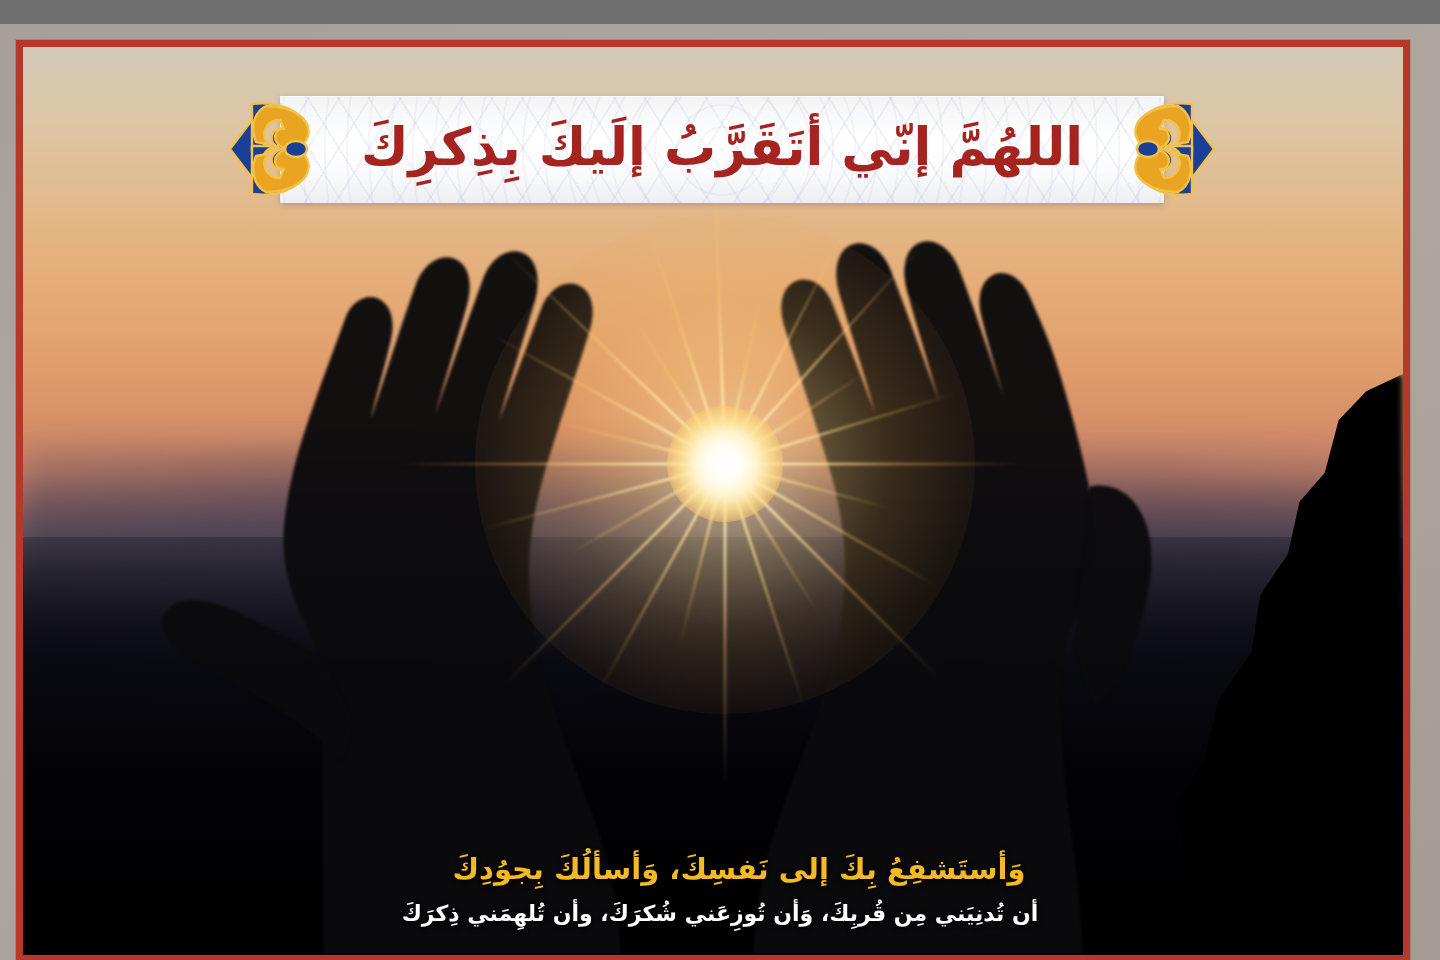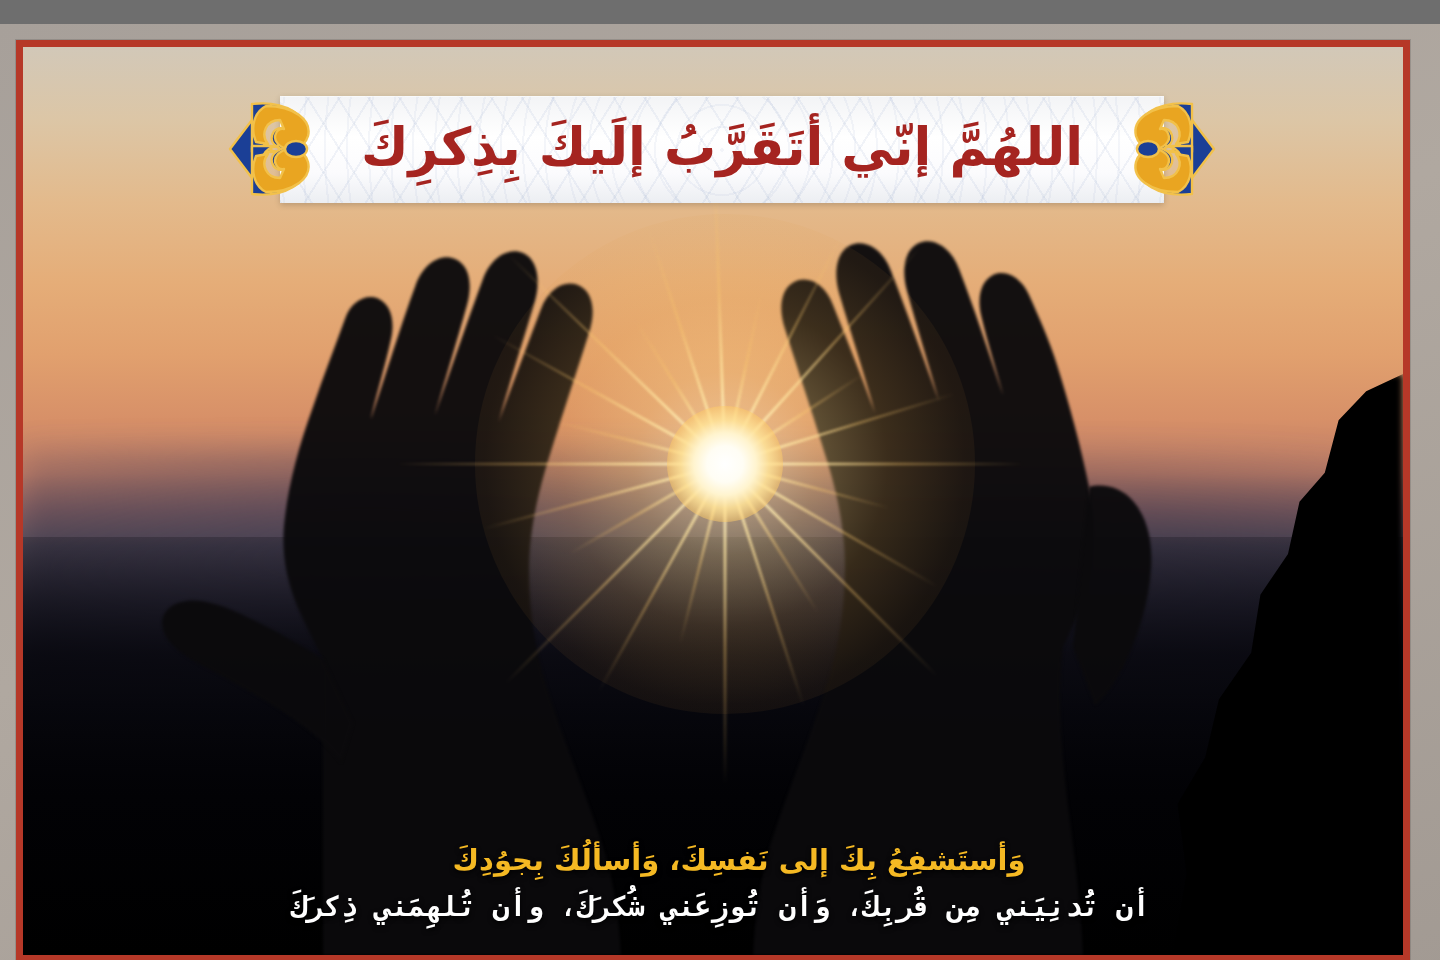--- a/index.html
+++ b/index.html
@@ -245,26 +245,25 @@
     color: #f5b923;
     font-size: 29px;
     font-weight: bold;
     line-height: 1.5;
     text-shadow: 0 2px 5px rgba(0,0,0,0.85);
     margin-bottom: 6px;
     padding-left: 38px;
   }
   .verse-line2 {
     color: #ffffff;
-    font-size: 28px;
+    font-size: 22px;
     font-weight: bold;
     line-height: 1.5;
     text-shadow: 0 2px 5px rgba(0,0,0,0.9);
     margin-bottom: 16px;
-    font-family: Liberation Mono, monospace;
   }
   .attribution {
     color: #e9e9ea;
     font-size: 21px;
     font-weight: normal;
     letter-spacing: 1px;
     text-shadow: 0 1px 4px rgba(0,0,0,0.9);
   }
 </style>
 </head>

